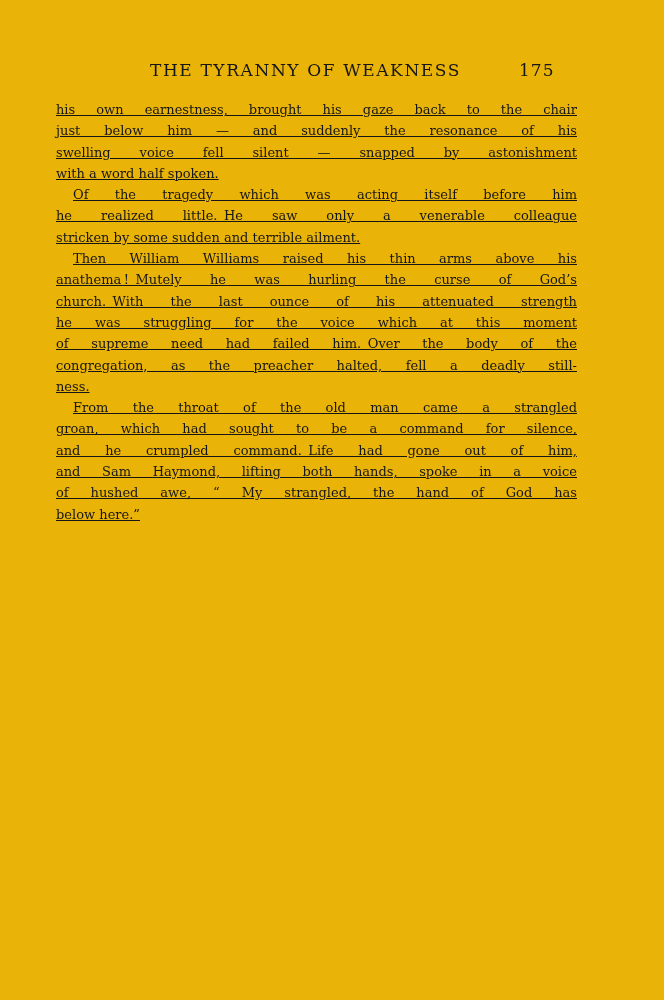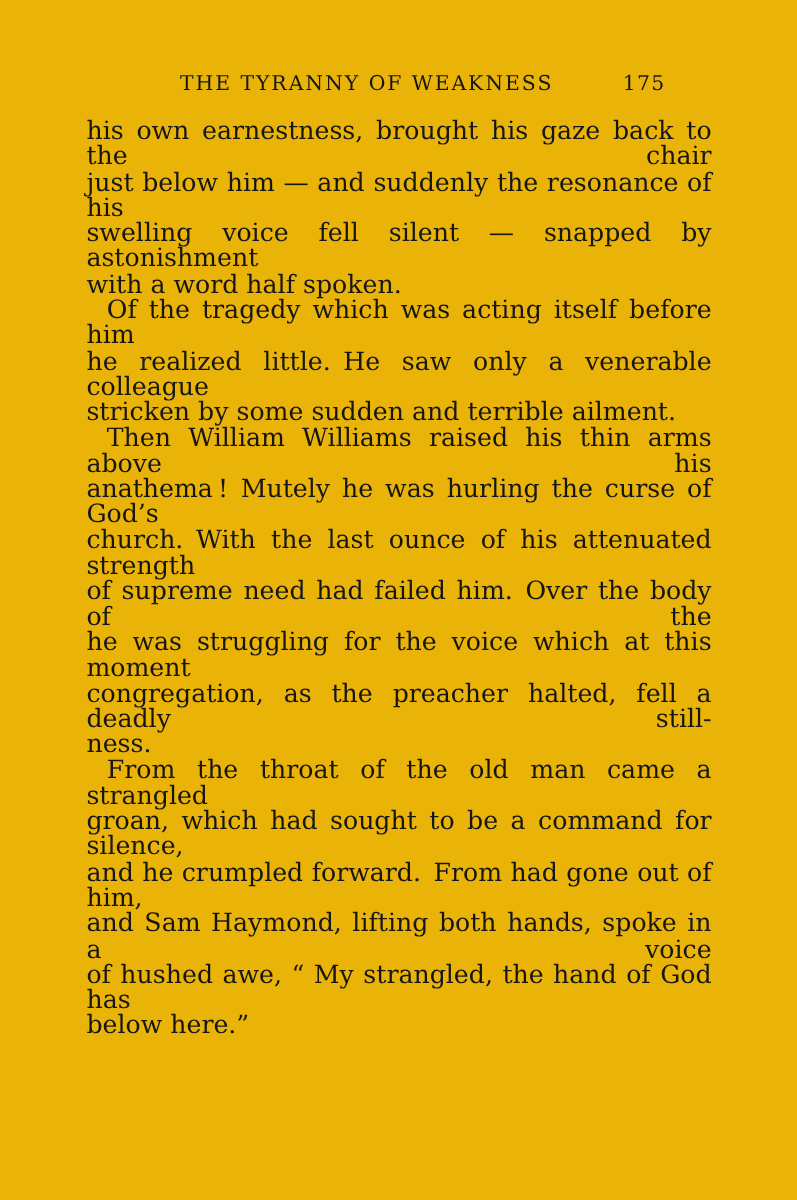--- a/index.html
+++ b/index.html
@@ -35,24 +35,25 @@
   .page-number {
     position: absolute;
     left: 519px;
     top: 0;
     letter-spacing: 1px;
     text-align: center;
   }
   .body-text {
     position: absolute;
     top: 99px;
-    left: 72px;
+    left: 56px;
     width: 521px;
-    font-size: 21px;
+    font-size: 13px;
     line-height: 21.3px;
+    text-decoration: underline;
   }
   .line {
     text-align: justify;
     text-align-last: left;
   }
   .line.just {
     text-align-last: justify;
   }
   .line.indent {
     text-indent: 17px;
@@ -70,24 +71,24 @@
       <div class="line just">his own earnestness, brought his gaze back to the chair</div>
       <div class="line just">just below him — and suddenly the resonance of his</div>
       <div class="line just">swelling voice fell silent — snapped by astonishment</div>
       <div class="line">with a word half spoken.</div>
       <div class="line indent just">Of the tragedy which was acting itself before him</div>
       <div class="line just">he realized little. He saw only a venerable colleague</div>
       <div class="line">stricken by some sudden and terrible ailment.</div>
       <div class="line indent just">Then William Williams raised his thin arms above his</div>
       <div class="line just">anathema ! Mutely he was hurling the curse of God’s</div>
       <div class="line just">church. With the last ounce of his attenuated strength</div>
+      <div class="line just">he was struggling for the voice which at this moment</div>
       <div class="line just">of supreme need had failed him. Over the body of the</div>
-      <div class="line just">he was struggling for the voice which at this moment</div>
       <div class="line just">congregation, as the preacher halted, fell a deadly still-</div>
       <div class="line">ness.</div>
       <div class="line indent just">From the throat of the old man came a strangled</div>
       <div class="line just">groan, which had sought to be a command for silence,</div>
-      <div class="line just">and he crumpled forward. From had gone out of him,</div>
+      <div class="line just">and he crumpled command. Life had gone out of him,</div>
       <div class="line just">and Sam Haymond, lifting both hands, spoke in a voice</div>
       <div class="line just">of hushed awe, “ My strangled, the hand of God has</div>
       <div class="line">below here.”</div>
     </div>
 </div>
 
 </body></html>

